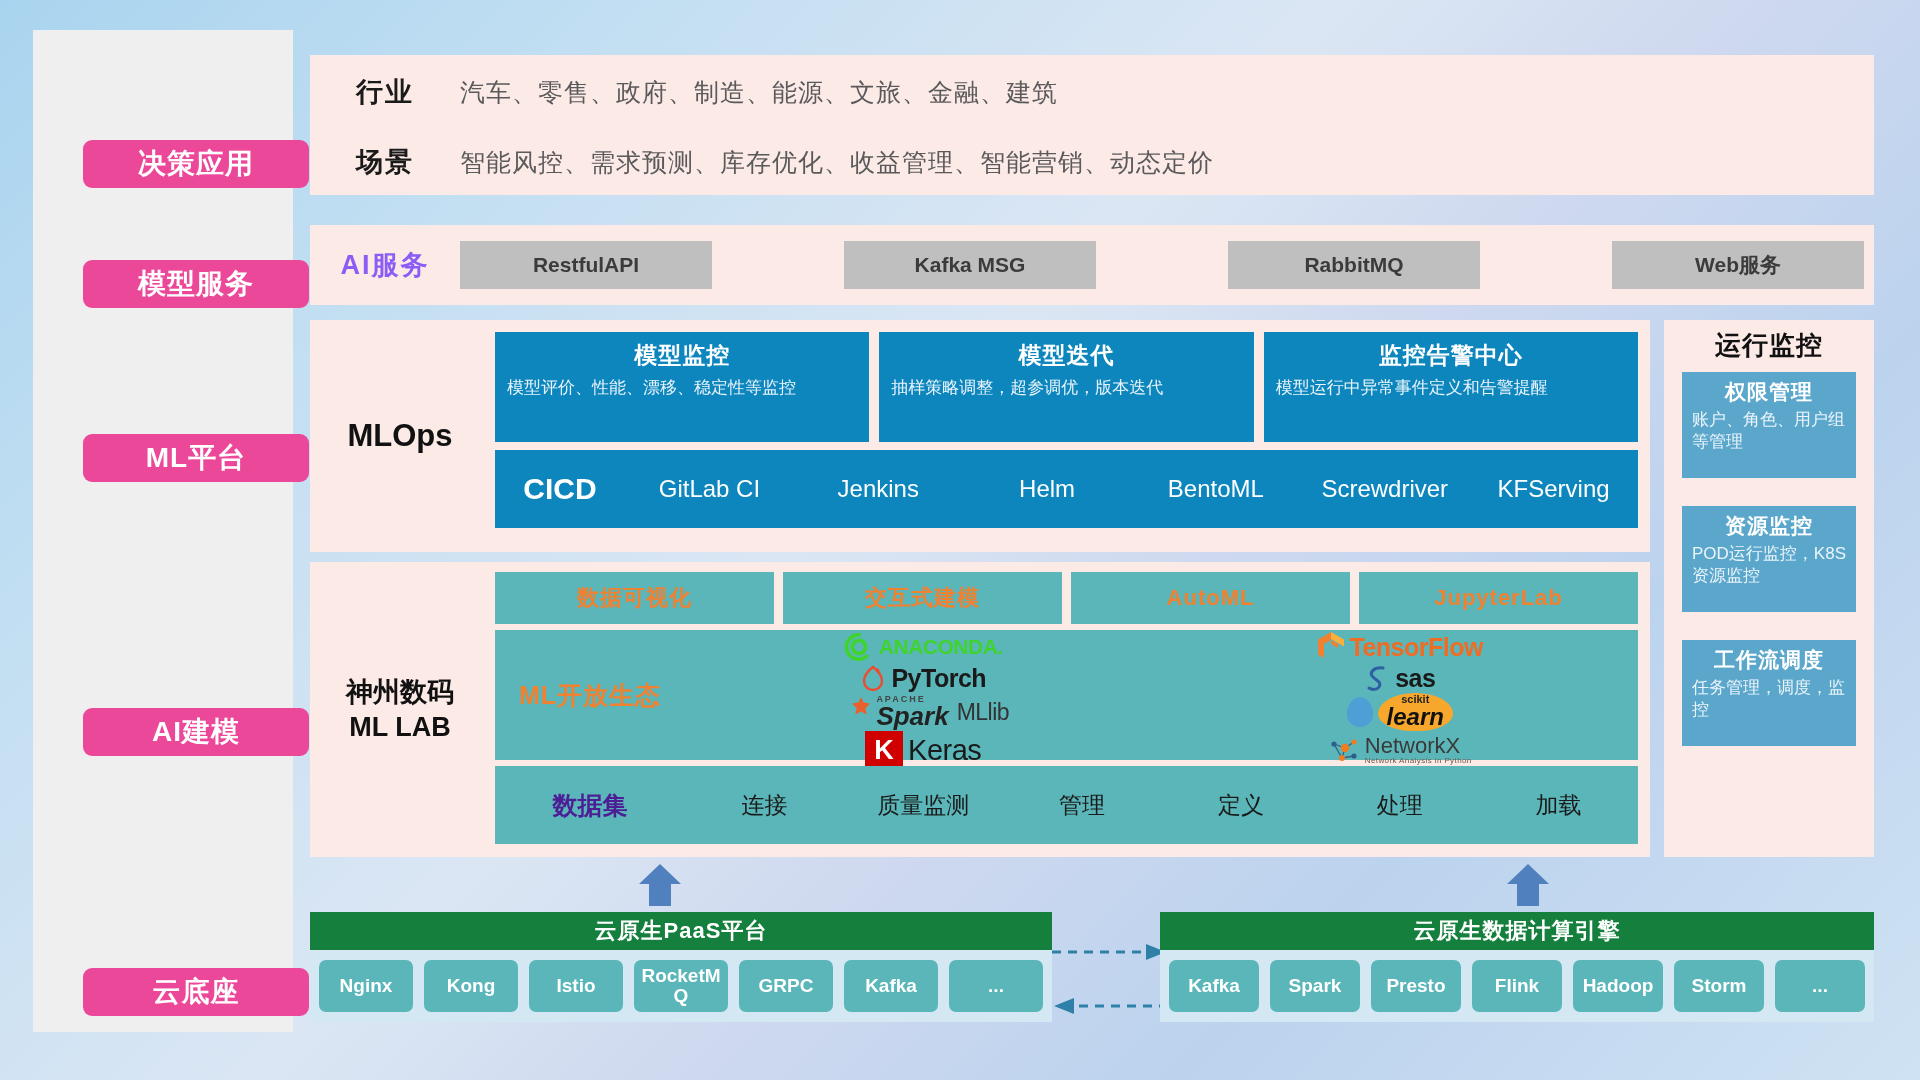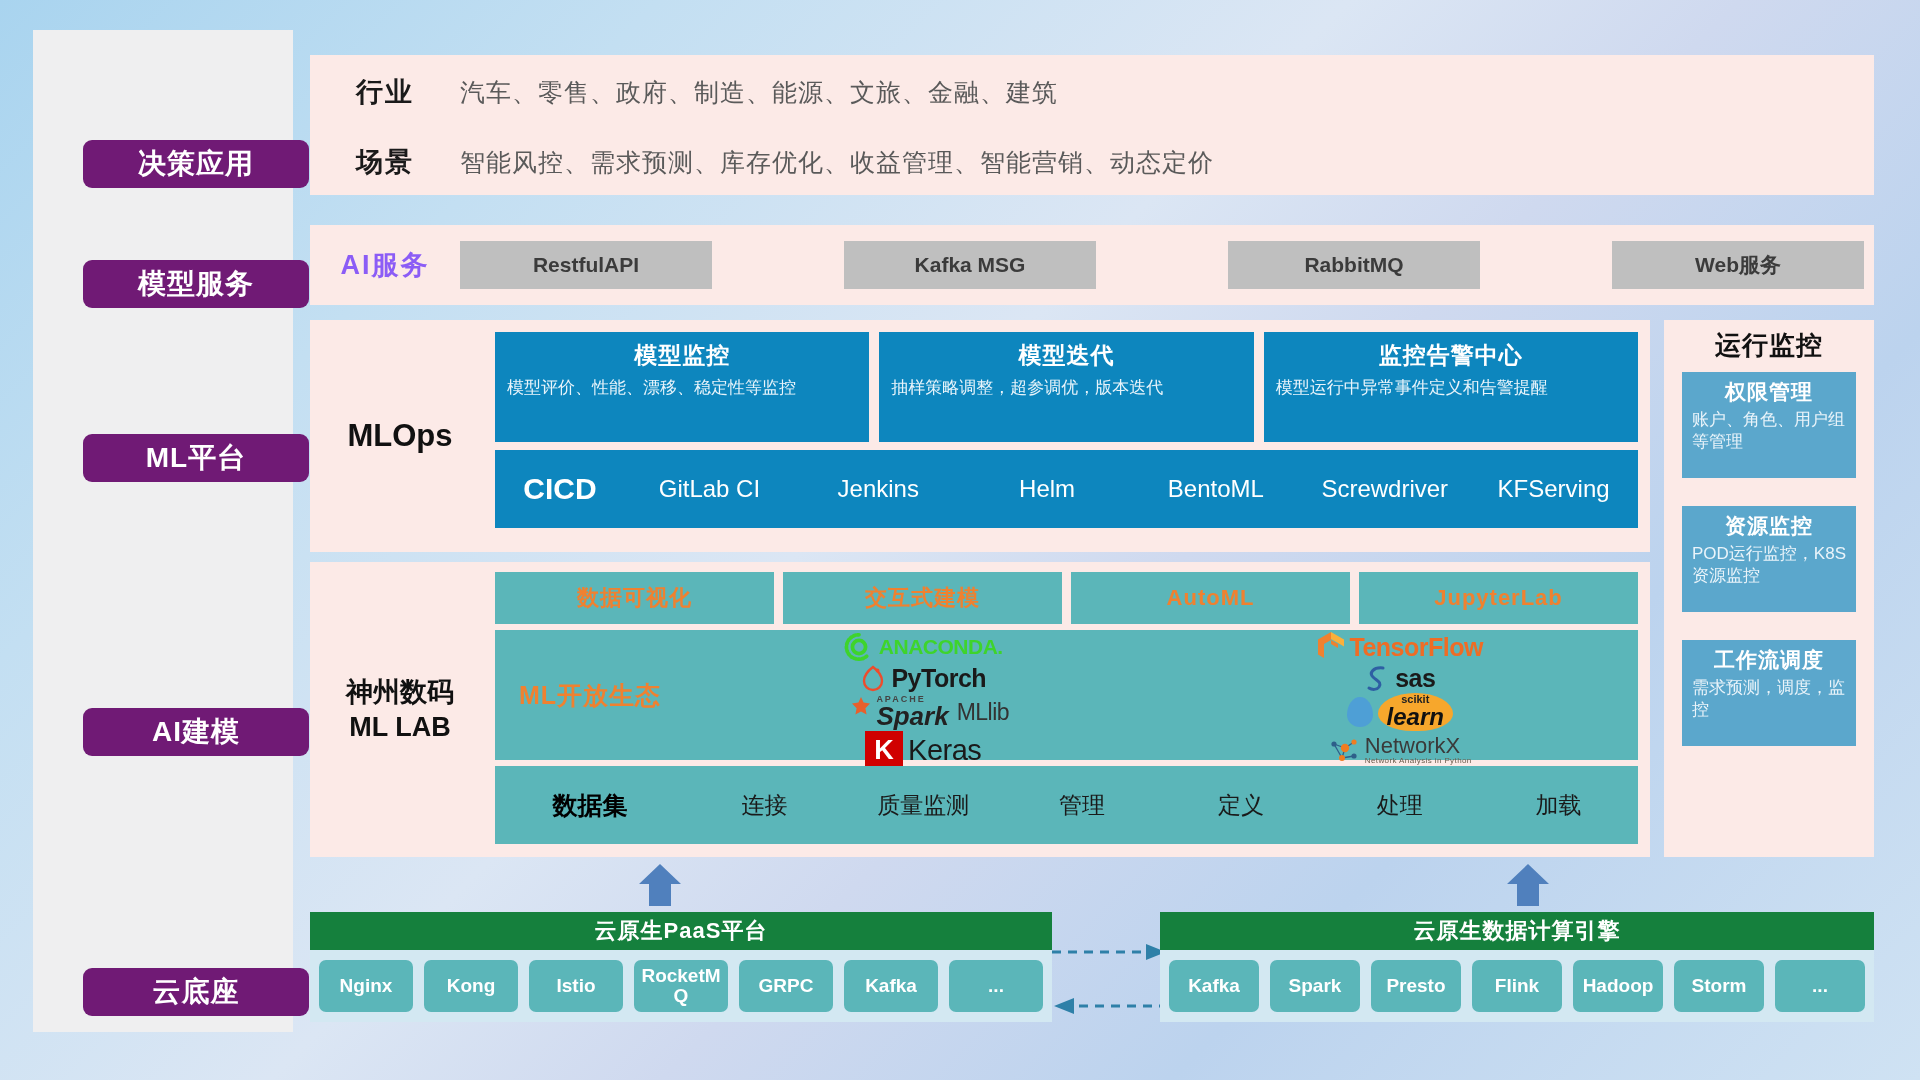--- a/index.html
+++ b/index.html
@@ -11,21 +11,21 @@
   }
   .stage{position:absolute;left:0;top:0;width:1920px;height:1080px;}
 
   
   .rail{
     position:absolute;left:33px;top:30px;width:260px;height:1002px;
     background:#efeff0;
   }
   .rail-tag{
     position:absolute;left:50px;width:226px;height:48px;
-    background:#701a75;border-radius:9px;
+    background:#ec4899;border-radius:9px;
     color:#fff;font-size:28px;font-weight:bold;
     display:flex;align-items:center;justify-content:center;
     letter-spacing:1px;
   }
   #tag0{top:110px}
   #tag1{top:230px}
   #tag2{top:404px}
   #tag3{top:678px}
   #tag4{top:938px}
 
@@ -95,21 +95,21 @@
     width:190px;flex:none;text-align:center;color:#ef8130;font-size:25px;font-weight:bold;letter-spacing:1px;
   }
   .eco-logos{flex:1;display:grid;grid-template-columns:repeat(2,1fr);grid-template-rows:1fr 1fr;align-items:center;justify-items:center;height:128px;}
   .logo{display:flex;align-items:center;gap:5px;}
   .logo .txt{font-size:25px;font-weight:bold;letter-spacing:-0.5px;}
 
   .ds-bar{
     position:absolute;left:185px;top:204px;width:1143px;height:78px;
     background:#5bb6b9;display:flex;align-items:center;
   }
-  .ds-title{width:190px;flex:none;text-align:center;color:#000000;font-size:25px;font-weight:bold;}
+  .ds-title{width:190px;flex:none;text-align:center;color:#4c1d95;font-size:25px;font-weight:bold;}
   .ds-items{display:flex;flex:1;}
   .ds-item{flex:1;text-align:center;color:#1a1a1a;font-size:23px;}
 
   
   .rp-title{
     position:absolute;left:0;top:8px;width:210px;text-align:center;
     font-size:26px;font-weight:bold;color:#111;letter-spacing:1px;
   }
   .rp-card{
     position:absolute;left:18px;width:174px;background:#5ba7cc;color:#fff;
@@ -333,21 +333,21 @@
     <div class="rp-card" id="rp0">
       <h5>权限管理</h5>
       <p>账户、角色、用户组等管理</p>
     </div>
     <div class="rp-card" id="rp1">
       <h5>资源监控</h5>
       <p>POD运行监控，K8S资源监控</p>
     </div>
     <div class="rp-card" id="rp2">
       <h5>工作流调度</h5>
-      <p>需求预测，调度，监控</p>
+      <p>任务管理，调度，监控</p>
     </div>
   </div>
 
   <svg class="up-arrow" style="left:637px;top:862px;" viewBox="0 0 46 44">
     <polygon points="23,2 44,22 34,22 34,44 12,44 12,22 2,22" fill="#5080bd"></polygon>
   </svg>
   <svg class="up-arrow" style="left:1505px;top:862px;" viewBox="0 0 46 44">
     <polygon points="23,2 44,22 34,22 34,44 12,44 12,22 2,22" fill="#5080bd"></polygon>
   </svg>
 

